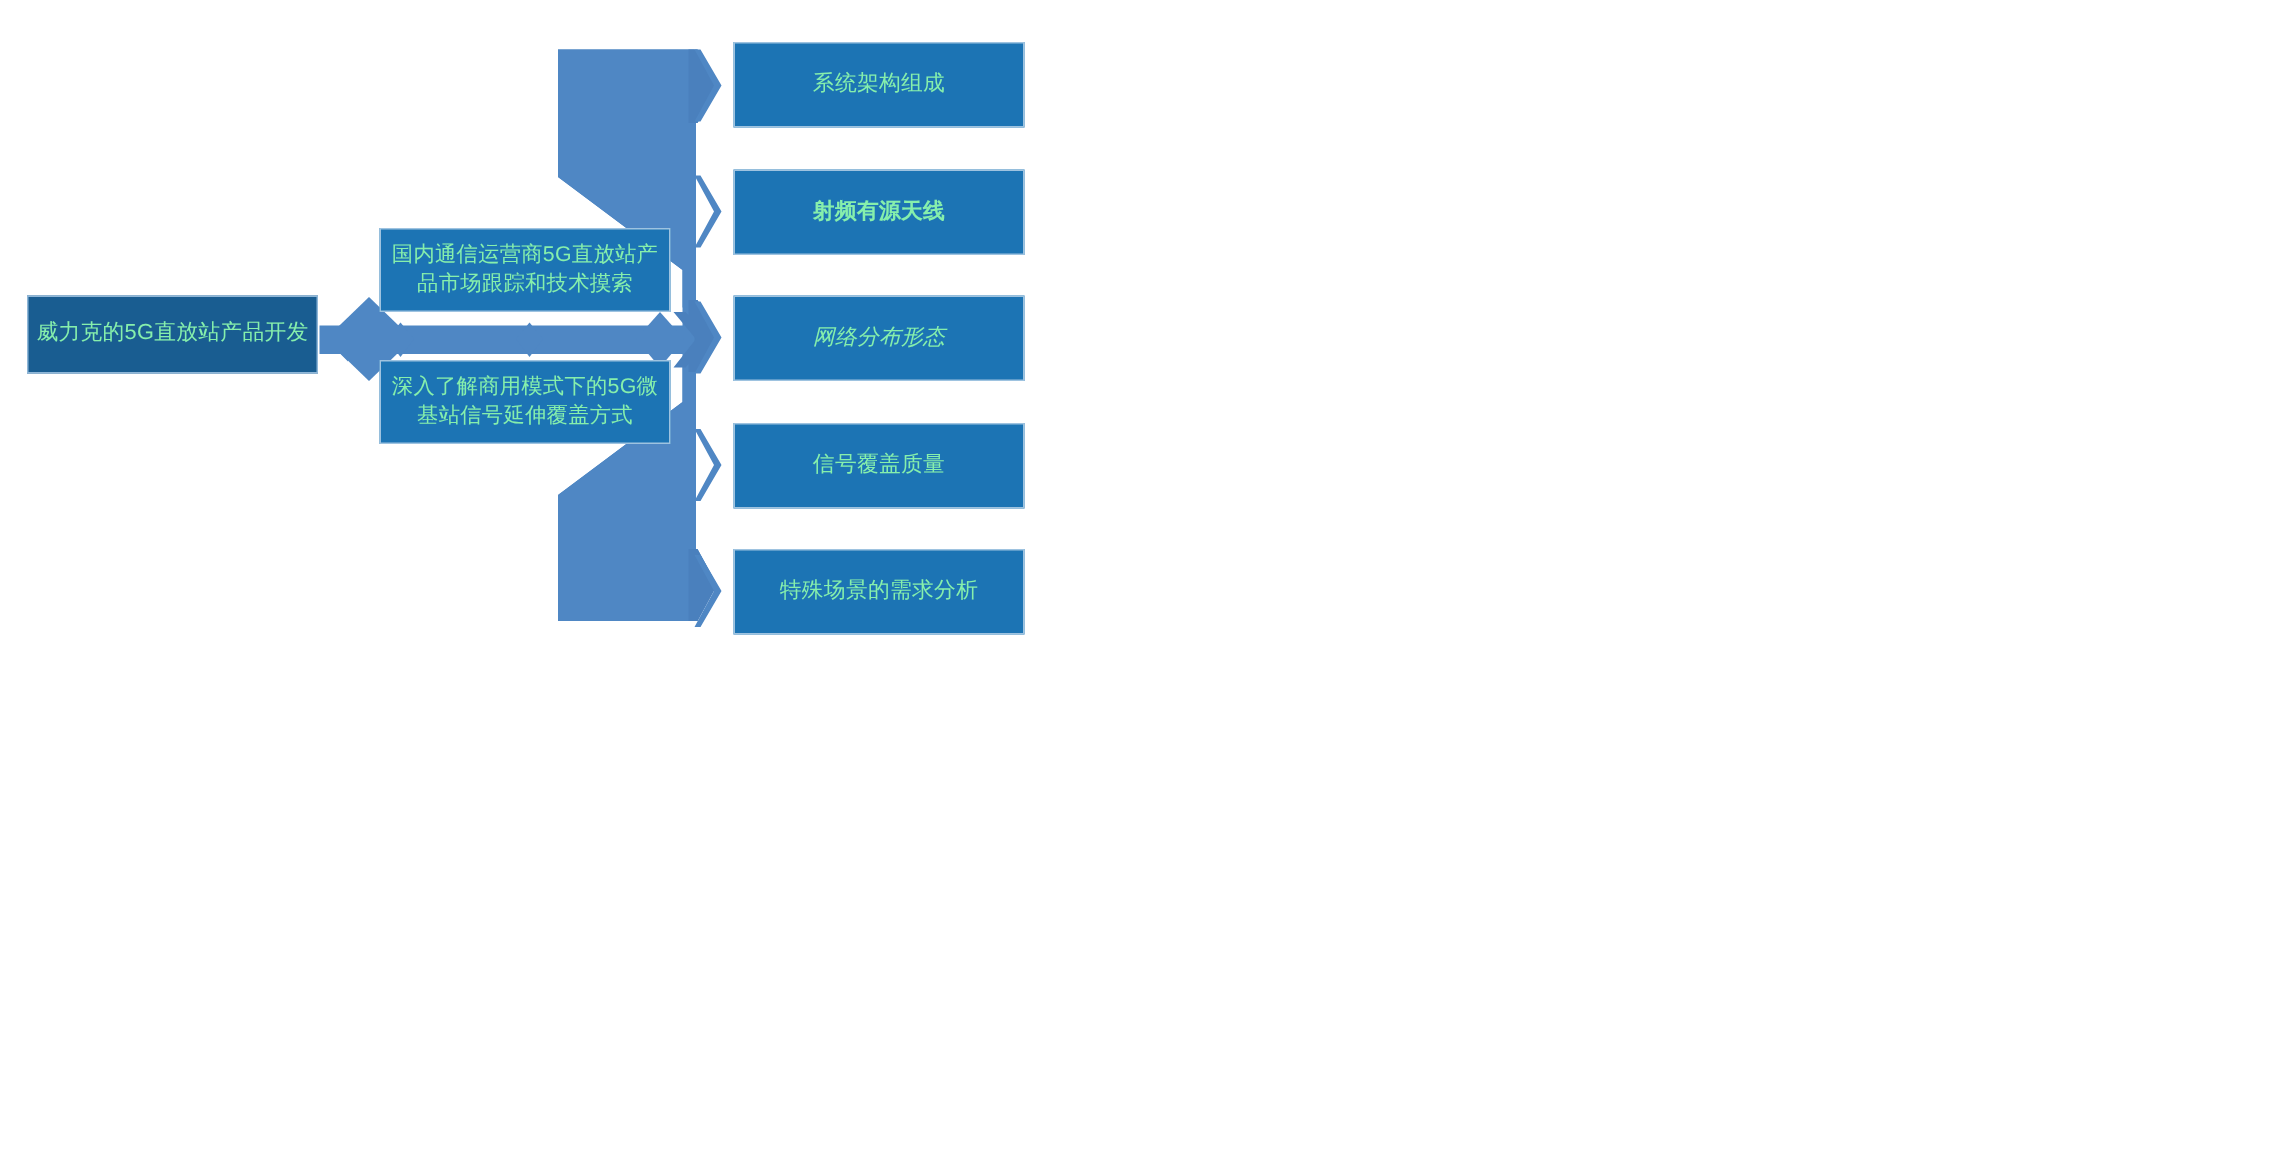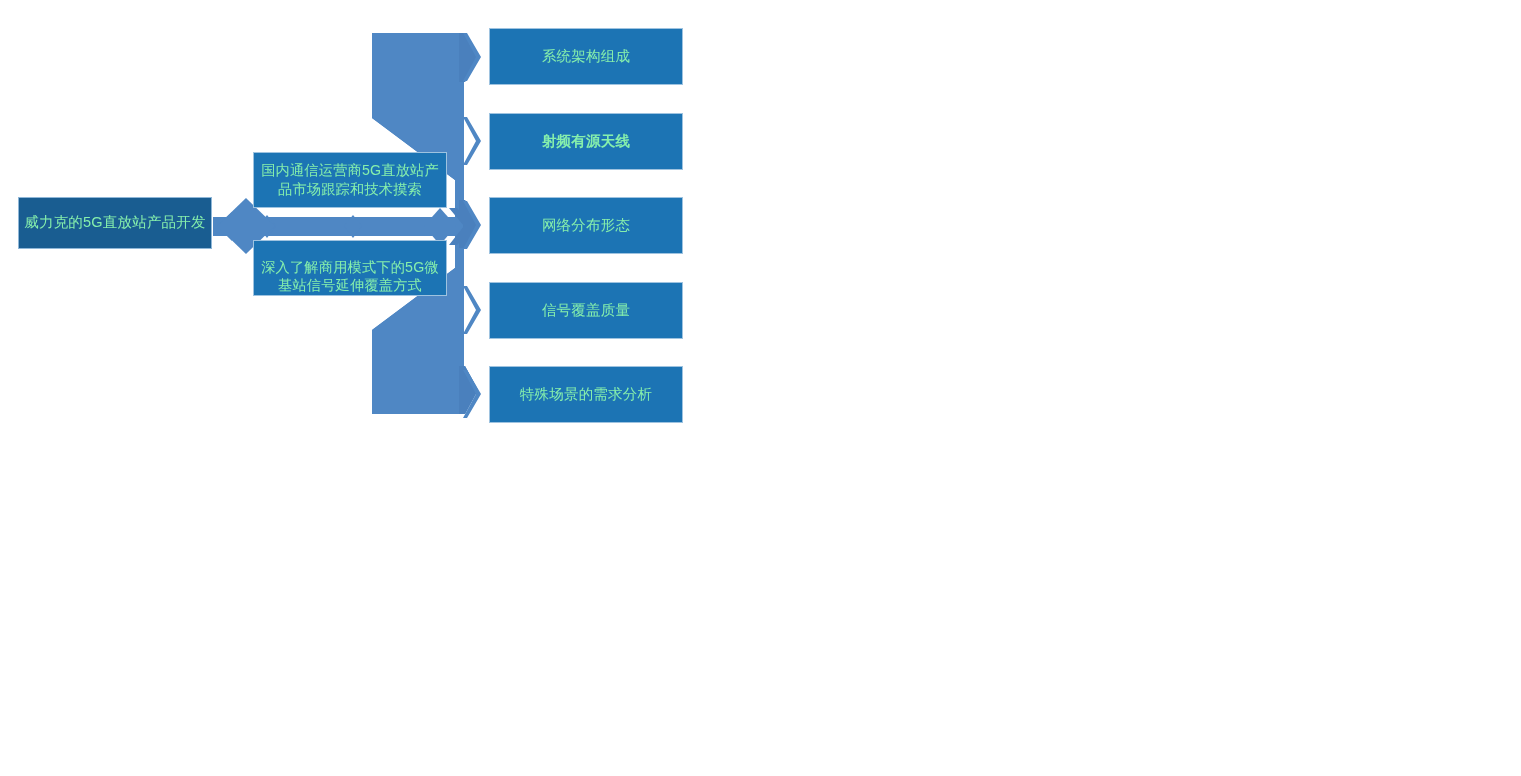--- a/index.html
+++ b/index.html
@@ -52,32 +52,32 @@
   .node-mid {
     left: 253px;
     width: 194px;
     height: 56px;
     background: #1c74b4;
     border: 1px solid #9ec3e0;
     font-size: 14.2px;
     padding: 0 6px;
   }
   .node-mid-1 { top: 152px; justify-content: center; }
-  .node-mid-2 { top: 240px; align-items: flex-end; }
+  .node-mid-2 { top: 240px; }
   .node-leaf {
     left: 489px;
     width: 194px;
     height: 57px;
     background: #1c74b4;
     border: 1px solid #9ec3e0;
     font-size: 14.5px;
   }
   .leaf-1 { top: 28px; }
   .leaf-2 { top: 113px; font-weight: bold; }
-  .leaf-3 { top: 197px; }
+  .leaf-3 { top: 197px; font-style: italic; }
   .leaf-4 { top: 282px; }
   .leaf-5 { top: 366px; font-family: Liberation Serif, serif; }
 </style>
 </head>
 <body>
 
 <div id="canvas">
 
   <svg class="svg-layer" viewBox="0 0 1521 776" xmlns="http://www.w3.org/2000/svg">
 

